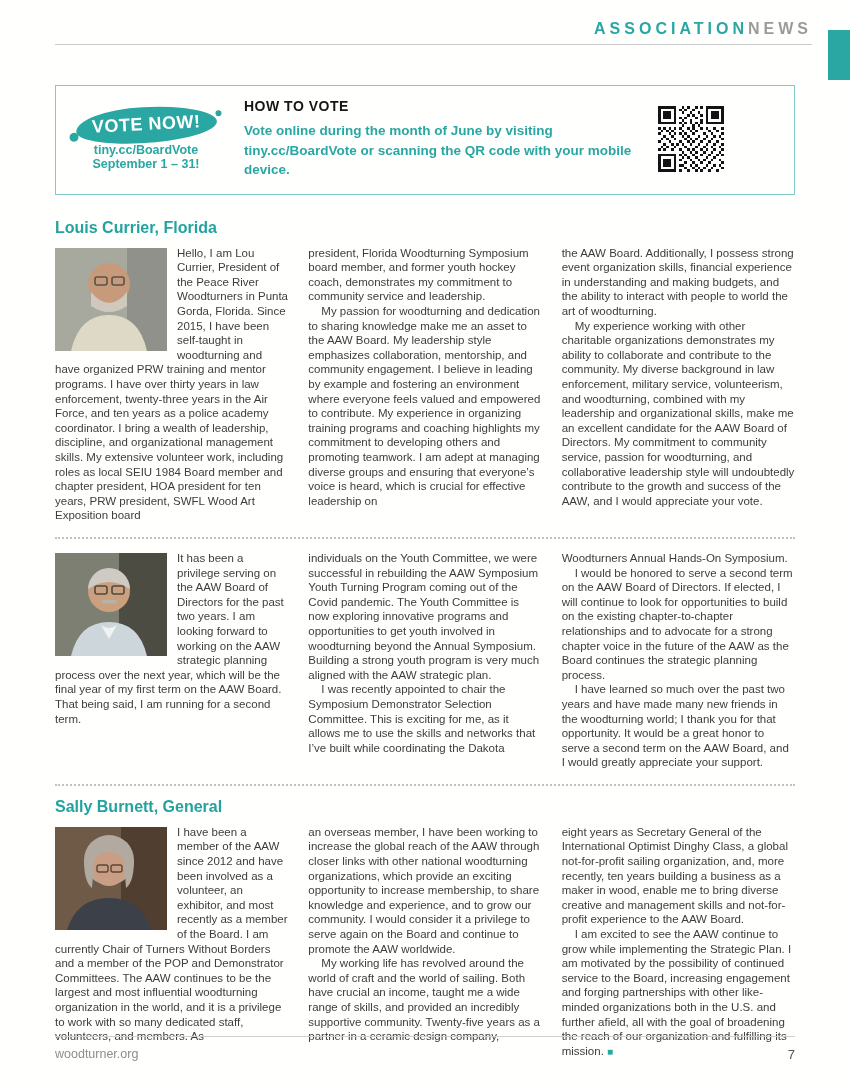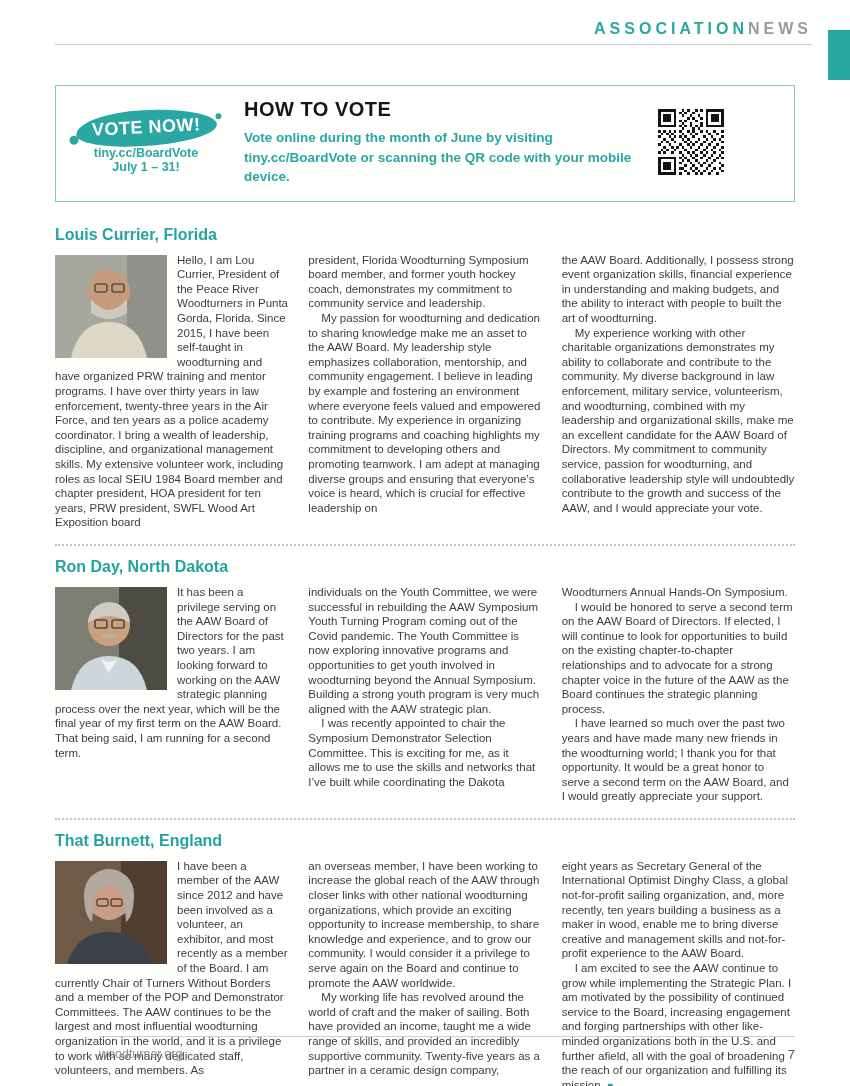--- a/index.html
+++ b/index.html
@@ -18,42 +18,42 @@
   .vote-box { margin:40px 55px 0 55px; border:1px solid #7fc9c6; display:flex; align-items:center; padding:12px 70px 14px 14px; gap:22px; }
   .vote-badge { width:152px; flex:none; text-align:center; }
   .splash { position:relative; display:inline-block; background:#2aa7a3; color:#fff; padding:7px 16px 8px;
             border-radius:48% 52% 55% 45% / 60% 50% 50% 40%; transform:rotate(-3deg); }
   .splash::before { content:""; position:absolute; width:9px; height:9px; background:#2aa7a3; border-radius:50%; left:-7px; bottom:5px; }
   .splash::after  { content:""; position:absolute; width:6px; height:6px; background:#2aa7a3; border-radius:50%; right:-5px; top:7px; }
   .splash-text { font-weight:bold; font-size:18px; letter-spacing:.5px; white-space:nowrap; }
   .badge-url  { margin-top:0; color:#2aa7a3; font-weight:bold; font-size:12.5px; }
   .badge-dates{ color:#2aa7a3; font-weight:bold; font-size:12.5px; }
   .vote-info { flex:1; }
-  .vote-info h2 { margin:0 0 7px; font-size:20px; letter-spacing:.5px; color:#161616; font-weight:bold; }
+  .vote-info h2 { margin:0 0 7px; font-size:14px; letter-spacing:.5px; color:#161616; font-weight:bold; }
   .vote-info p  { margin:0; color:#2aa7a3; font-weight:bold; font-size:13.5px; line-height:1.45; max-width:455px; }
   .qr { flex:none; width:66px; height:66px; }
   .qr svg { display:block; width:100%; height:100%; }
 
   
   .candidate { margin:24px 55px 0; }
   .candidate h3 { margin:0 0 9px; font-size:16px; color:#23a39f; font-weight:bold; }
   .cols { display:flex; gap:20px; }
   .col { flex:1 1 0; font-size:11.5px; line-height:1.27; color:#3d3d3d; min-width:0; }
   .col p { margin:0; }
   .col p.indent { text-indent:13px; }
   .photo { float:left; width:112px; height:103px; margin:2px 10px 4px 0; }
   .photo svg { display:block; width:100%; height:100%; }
   .end-mark { color:#2aa7a3; font-size:10px; }
 
   .dotted-sep { margin:14px 55px 0; border-top:2px dotted #c2c2c2; height:0; }
   .candidate.after-sep { margin-top:12px; }
 
   
   .page-footer { position:absolute; left:55px; right:55px; bottom:24px; border-top:1px solid #cfcfcf;
-                 padding-top:10px; display:flex; justify-content:space-between; color:#8d8d8d; font-size:12.5px;margin-left:44px; }
+                 padding-top:10px; display:flex; justify-content:space-between; color:#8d8d8d; font-size:12.5px; }
   .page-footer .pageno { color:#555; font-size:13px; }
 </style>
 </head>
 <body>
 
 <div class="page">
 
   <div class="accent-bar"></div>
 
   <header class="masthead">
@@ -62,21 +62,21 @@
     </div>
     <div class="masthead-rule"></div>
   </header>
 
   <section class="vote-box">
     <div class="vote-badge">
       <div class="splash">
         <span class="splash-text">VOTE NOW!</span>
       </div>
       <div class="badge-url">tiny.cc/BoardVote</div>
-      <div class="badge-dates">July 1 – 31!</div>
+      <div class="badge-dates">September 1 – 31!</div>
     </div>
     <div class="vote-info">
       <h2>HOW TO VOTE</h2>
       <p>Vote online during the month of June by visiting tiny.cc/BoardVote or scanning the QR code with your mobile device.</p>
     </div>
     <div class="qr">
       <svg viewBox="0 0 25 25" shape-rendering="crispEdges" xmlns="http://www.w3.org/2000/svg">
         <rect width="25" height="25" fill="#ffffff"></rect>
         <g fill="#131313">
           <rect x="0" y="0" width="7" height="7"></rect>
@@ -113,30 +113,29 @@
             <path d="M16 103q8-36 38-36t38 36z" fill="#ded8c6"></path>
           </svg>
         </div>
         <p>Hello, I am Lou Currier, President of the Peace River Woodturners in Punta Gorda, Florida. Since 2015, I have been self-taught in woodturning and have organized PRW training and mentor programs. I have over thirty years in law enforcement, twenty-three years in the Air Force, and ten years as a police academy coordinator. I bring a wealth of leadership, discipline, and organizational management skills. My extensive volunteer work, including roles as local SEIU 1984 Board member and chapter president, HOA president for ten years, PRW president, SWFL Wood Art Exposition board</p>
       </div>
       <div class="col">
         <p>president, Florida Woodturning Symposium board member, and former youth hockey coach, demonstrates my commitment to community service and leadership.</p>
         <p class="indent">My passion for woodturning and dedication to sharing knowledge make me an asset to the AAW Board. My leadership style emphasizes collaboration, mentorship, and community engagement. I believe in leading by example and fostering an environment where everyone feels valued and empowered to contribute. My experience in organizing training programs and coaching highlights my commitment to developing others and promoting teamwork. I am adept at managing diverse groups and ensuring that everyone’s voice is heard, which is crucial for effective leadership on</p>
       </div>
       <div class="col">
-        <p>the AAW Board. Additionally, I possess strong event organization skills, financial experience in understanding and making budgets, and the ability to interact with people to built the art of woodturning.</p>
+        <p>the AAW Board. Additionally, I possess strong event organization skills, financial experience in understanding and making budgets, and the ability to interact with people to world the art of woodturning.</p>
         <p class="indent">My experience working with other charitable organizations demonstrates my ability to collaborate and contribute to the community. My diverse background in law enforcement, military service, volunteerism, and woodturning, combined with my leadership and organizational skills, make me an excellent candidate for the AAW Board of Directors. My commitment to community service, passion for woodturning, and collaborative leadership style will undoubtedly contribute to the growth and success of the AAW, and I would appreciate your vote.</p>
       </div>
     </div>
   </section>
 
   <div class="dotted-sep"></div>
 
   <section class="candidate after-sep">
-    <h3>Ron Day, North Dakota</h3>
     <div class="cols">
       <div class="col">
         <div class="photo">
           <svg viewBox="0 0 112 103" xmlns="http://www.w3.org/2000/svg">
             <rect width="112" height="103" fill="#7c7f72"></rect>
             <rect x="64" width="48" height="103" fill="#4c4c42"></rect>
             <circle cx="54" cy="38" r="21" fill="#caa07e"></circle>
             <path d="M33 36a21 21 0 0 1 42 0q-21-14-42 0z" fill="#cfcbc4"></path>
             <rect x="40" y="33" width="12" height="8" rx="2" fill="none" stroke="#4e4a42" stroke-width="1.6"></rect>
             <rect x="57" y="33" width="12" height="8" rx="2" fill="none" stroke="#4e4a42" stroke-width="1.6"></rect>
@@ -155,40 +154,40 @@
         <p>Woodturners Annual Hands-On Symposium.</p>
         <p class="indent">I would be honored to serve a second term on the AAW Board of Directors. If elected, I will continue to look for opportunities to build on the existing chapter-to-chapter relationships and to advocate for a strong chapter voice in the future of the AAW as the Board continues the strategic planning process.</p>
         <p class="indent">I have learned so much over the past two years and have made many new friends in the woodturning world; I thank you for that opportunity. It would be a great honor to serve a second term on the AAW Board, and I would greatly appreciate your support.</p>
       </div>
     </div>
   </section>
 
   <div class="dotted-sep"></div>
 
   <section class="candidate after-sep">
-    <h3>That Burnett, England</h3>
+    <h3>Sally Burnett, General</h3>
     <div class="cols">
       <div class="col">
         <div class="photo">
           <svg viewBox="0 0 112 103" xmlns="http://www.w3.org/2000/svg">
             <rect width="112" height="103" fill="#6f5a48"></rect>
             <rect x="66" width="46" height="103" fill="#503f31"></rect>
             <circle cx="54" cy="33" r="25" fill="#b2aaa0"></circle>
             <circle cx="54" cy="42" r="17" fill="#c99e84"></circle>
             <path d="M29 33q0 22 8 28l2-26zM79 33q0 22-8 28l-2-26z" fill="#b2aaa0"></path>
             <rect x="42" y="38" width="11" height="7" rx="2" fill="none" stroke="#55483c" stroke-width="1.4"></rect>
             <rect x="56" y="38" width="11" height="7" rx="2" fill="none" stroke="#55483c" stroke-width="1.4"></rect>
             <path d="M12 103q10-32 42-32t42 32z" fill="#3c4048"></path>
           </svg>
         </div>
         <p>I have been a member of the AAW since 2012 and have been involved as a volunteer, an exhibitor, and most recently as a member of the Board. I am currently Chair of Turners Without Borders and a member of the POP and Demonstrator Committees. The AAW continues to be the largest and most influential woodturning organization in the world, and it is a privilege to work with so many dedicated staff, volunteers, and members. As</p>
       </div>
       <div class="col">
         <p>an overseas member, I have been working to increase the global reach of the AAW through closer links with other national woodturning organizations, which provide an exciting opportunity to increase membership, to share knowledge and experience, and to grow our community. I would consider it a privilege to serve again on the Board and continue to promote the AAW worldwide.</p>
-        <p class="indent">My working life has revolved around the world of craft and the maker of sailing. Both have provided an income, taught me a wide range of skills, and provided an incredibly supportive community. Twenty-five years as a partner in a ceramic design company,</p>
+        <p class="indent">My working life has revolved around the world of craft and the world of sailing. Both have crucial an income, taught me a wide range of skills, and provided an incredibly supportive community. Twenty-five years as a partner in a ceramic design company,</p>
       </div>
       <div class="col">
         <p>eight years as Secretary General of the International Optimist Dinghy Class, a global not-for-profit sailing organization, and, more recently, ten years building a business as a maker in wood, enable me to bring diverse creative and management skills and not-for-profit experience to the AAW Board.</p>
         <p class="indent"><span>I am excited to see the AAW continue to grow while implementing the Strategic Plan. I am motivated by the possibility of continued service to the Board, increasing engagement and forging partnerships with other like-minded organizations both in the U.S. and further afield, all with the goal of broadening the reach of our organization and fulfilling its mission.</span> <span class="end-mark">■</span></p>
       </div>
     </div>
   </section>
 
   <footer class="page-footer">
     <span class="site">woodturner.org</span>

